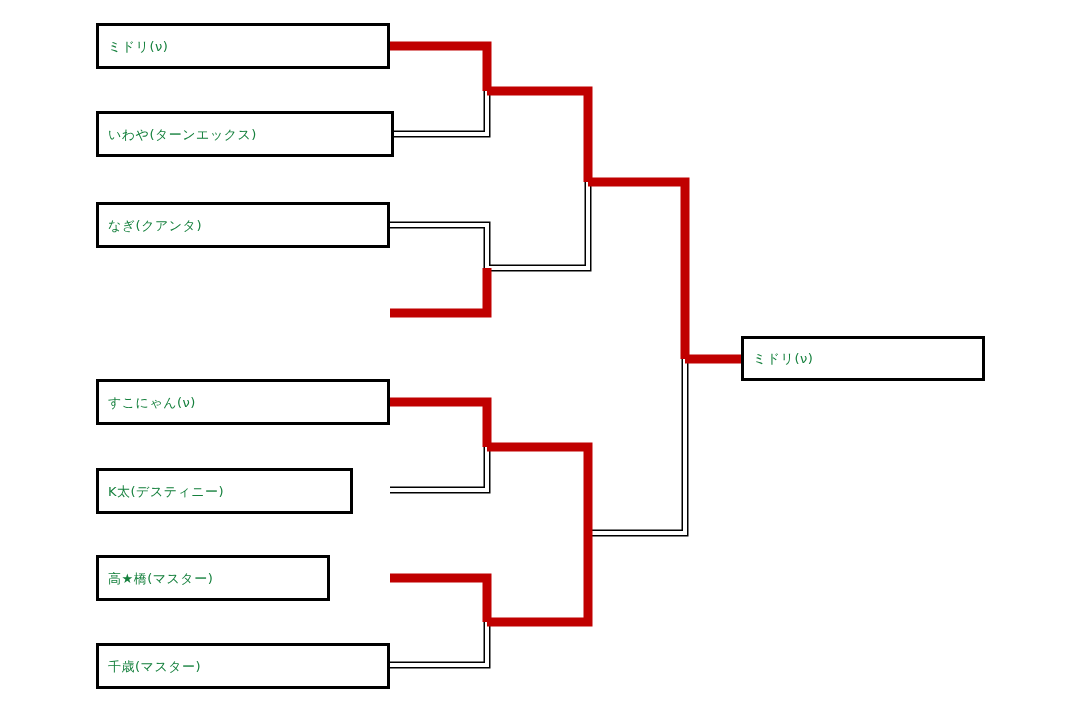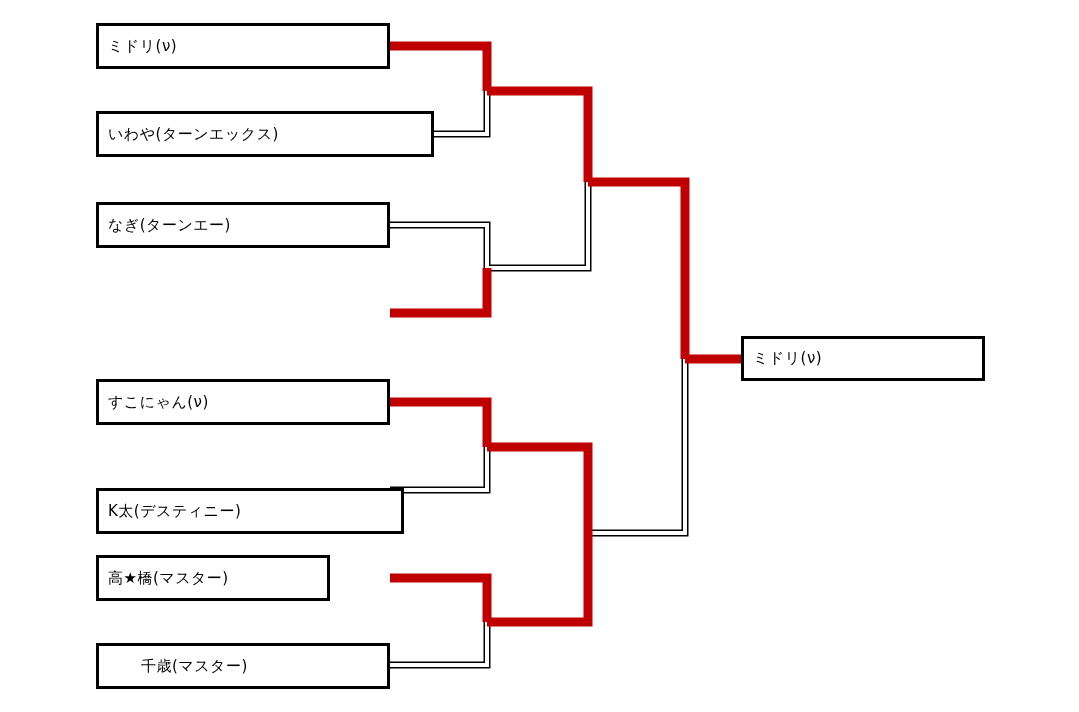--- a/index.html
+++ b/index.html
@@ -1,19 +1,19 @@
 <!DOCTYPE html>
 <html><head>
 <meta charset="utf-8">
 <style>
   html,body{margin:0;padding:0;background:#ffffff;}
   body{font-family:"DejaVu Sans","Liberation Sans",sans-serif;}
   #stage{position:relative;width:1079px;height:712px;background:#fff;overflow:hidden;}
   .team-box{position:absolute;box-sizing:border-box;border:3px solid #000;background:#fff;display:flex;align-items:center;}
-  .team-label{padding-left:9px;font-size:15px;line-height:1;color:#000000;letter-spacing:.5px;white-space:nowrap;}
+  .team-label{padding-left:9px;font-size:13px;line-height:1;color:#15803d;letter-spacing:.5px;white-space:nowrap;}
   #lines{position:absolute;left:0;top:0;width:1079px;height:712px;}
 </style>
 </head>
 <body>
 
 <div id="stage">
 
   <svg id="lines" viewBox="0 0 1079 712" width="1079" height="712" xmlns="http://www.w3.org/2000/svg">
 
     <g fill="none" stroke="#000000" stroke-width="7">
@@ -63,42 +63,42 @@
 
     <g fill="none" stroke="#c00000" stroke-width="9">
       <path d="M487,447 H588 V533"></path>
     </g>
   </svg>
 
   <div class="team-box" style="left:96px;top:23px;width:294px;height:46px;">
     <span class="team-label">ミドリ(ν)</span>
   </div>
 
-  <div class="team-box" style="left:96px;top:111px;width:338px;height:46px;">
+  <div class="team-box" style="left:96px;top:111px;width:298px;height:46px;">
     <span class="team-label">いわや(ターンエックス)</span>
   </div>
 
   <div class="team-box" style="left:96px;top:202px;width:294px;height:46px;">
-    <span class="team-label">なぎ(ターンエー)</span>
+    <span class="team-label">なぎ(クアンタ)</span>
   </div>
 
 
   <div class="team-box" style="left:96px;top:379px;width:294px;height:46px;">
     <span class="team-label">すこにゃん(ν)</span>
   </div>
 
-  <div class="team-box" style="left:96px;top:488px;width:308px;height:46px;">
+  <div class="team-box" style="left:96px;top:468px;width:257px;height:46px;">
     <span class="team-label">K太(デスティニー)</span>
   </div>
 
   <div class="team-box" style="left:96px;top:555px;width:234px;height:46px;">
     <span class="team-label">高★橋(マスター)</span>
   </div>
 
-  <div class="team-box" style="left:96px;top:643px;width:294px;height:46px;padding-left:33px;">
+  <div class="team-box" style="left:96px;top:643px;width:294px;height:46px;">
     <span class="team-label">千歳(マスター)</span>
   </div>
 
   <div class="team-box" style="left:741px;top:336px;width:244px;height:45px;">
     <span class="team-label">ミドリ(ν)</span>
   </div>
 
 </div>
 
 </body></html>

